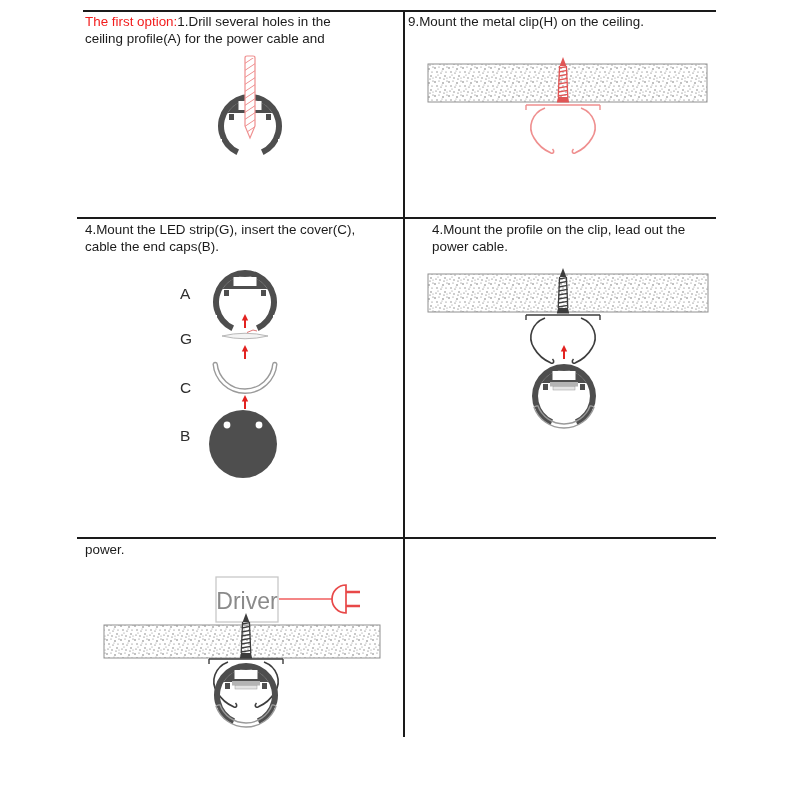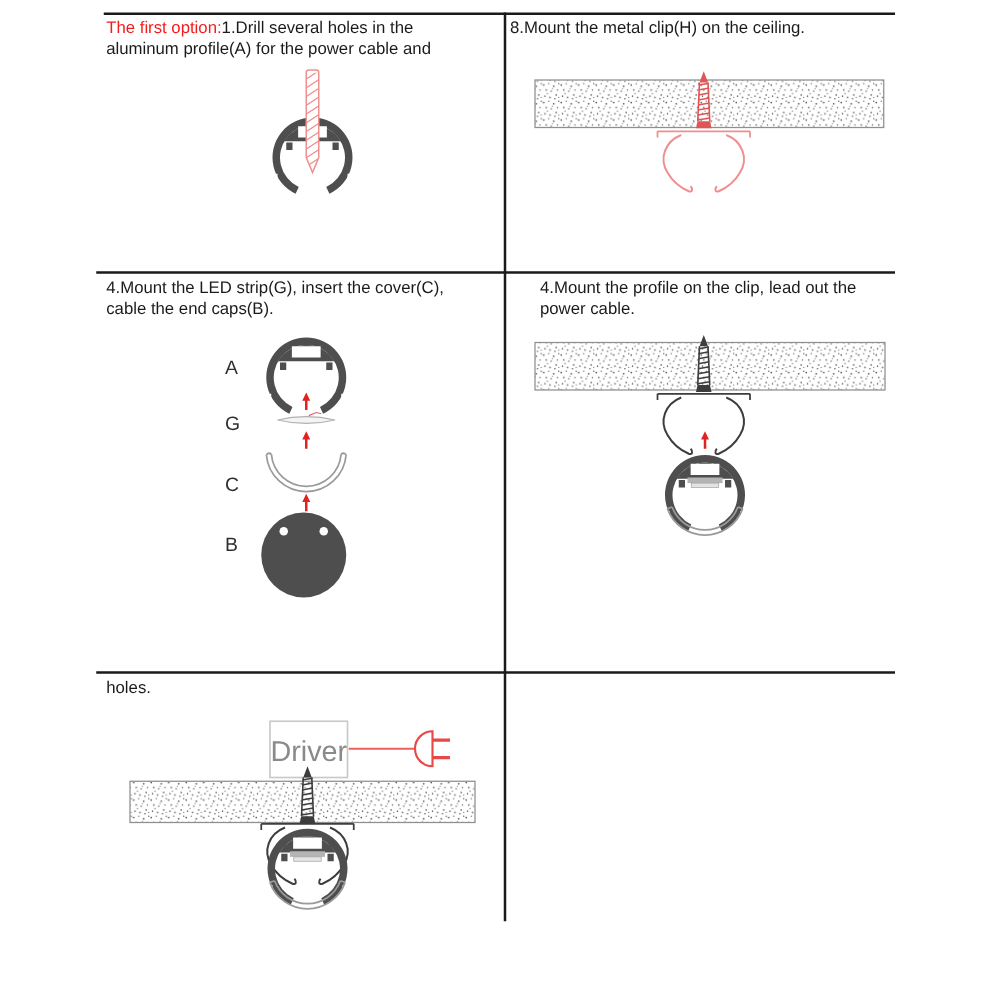--- a/index.html
+++ b/index.html
@@ -77,35 +77,35 @@
     </defs>
   </svg>
 
   <div class="gridline" style="left:83px;top:10px;width:645px;height:2px"></div>
   <div class="gridline" style="left:77px;top:217px;width:651px;height:2px"></div>
   <div class="gridline" style="left:77px;top:537px;width:651px;height:2px"></div>
   <div class="gridline" style="left:403px;top:10px;width:2px;height:727px"></div>
 
   <div class="caption" style="left:85px;top:13px">
     <div><span class="red">The first option:</span><span>1.Drill several holes in the</span></div>
-    <div>aluminum profile(A) for the power cable and</div>
+    <div>ceiling profile(A) for the power cable and</div>
   </div>
   <div class="caption" style="left:408px;top:13px">
-    <div>8.Mount the metal clip(H) on the ceiling.</div>
+    <div>9.Mount the metal clip(H) on the ceiling.</div>
   </div>
   <div class="caption" style="left:85px;top:221px">
     <div>4.Mount the LED strip(G), insert the cover(C),</div>
     <div>cable the end caps(B).</div>
   </div>
   <div class="caption" style="left:432px;top:221px">
     <div>4.Mount the profile on the clip, lead out the</div>
     <div>power cable.</div>
   </div>
   <div class="caption" style="left:85px;top:541px">
-    <div>holes.</div>
+    <div>power.</div>
   </div>
 
   <svg style="left:180px;top:48px" width="150" height="125" viewBox="0 0 150 125">
     <use href="#sym-profile-open" transform="translate(70,78)"></use>
     <g transform="translate(70,0)">
       <path d="M-5 78 V10 Q-5 8 -3 8 H3 Q5 8 5 10 V78 L0 90 Z" fill="#fff" stroke="var(--outline-red,#ef8f8f)" stroke-width="1.2"></path>
       <g clip-path="url(#drillclip)" stroke="var(--outline-red,#ef8f8f)" stroke-width="1">
         <path d="M-6 16 L6 8 M-6 23 L6 15 M-6 30 L6 22 M-6 37 L6 29 M-6 44 L6 36 M-6 51 L6 43 M-6 58 L6 50 M-6 65 L6 57 M-6 72 L6 64 M-6 79 L6 71 M-6 86 L6 78" fill="none"></path>
       </g>
     </g>

